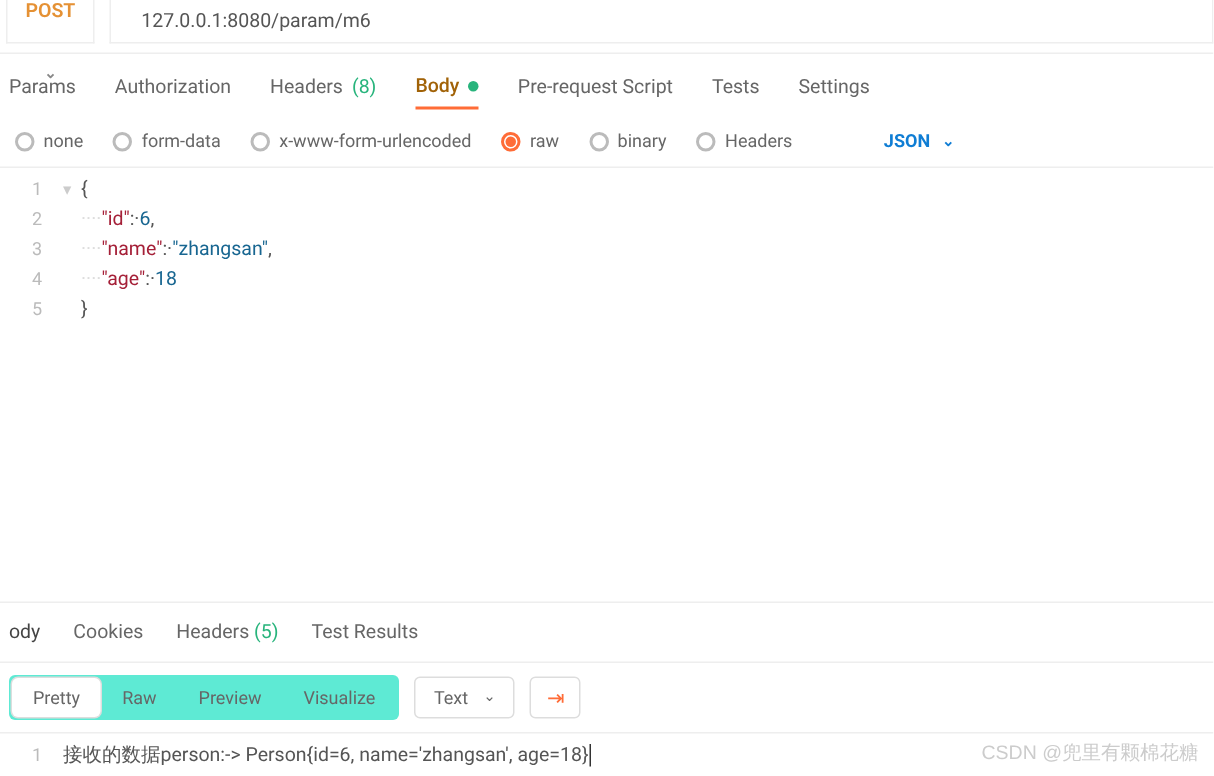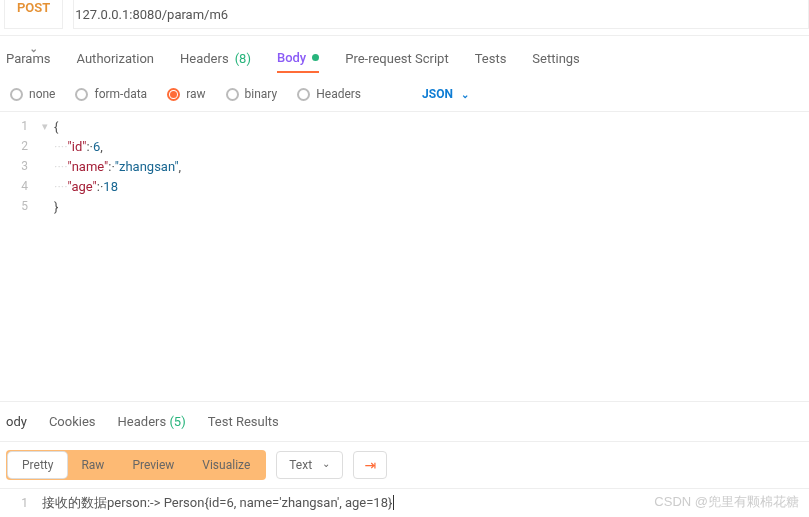--- a/index.html
+++ b/index.html
@@ -1,25 +1,25 @@
 <!DOCTYPE html>
 <html><head>
 <meta charset="utf-8">
 <style>
 * { margin: 0; padding: 0; box-sizing: border-box; font-family: -apple-system, BlinkMacSystemFont, "Segoe UI", Roboto, sans-serif; }
 body { background: #fff; color: #555; font-size: 13px; width: 809px; height: 517px; overflow: hidden; display: flex; flex-direction: column; }
 
 .top-bar { display: flex; align-items: stretch; padding: 0 0 6px 4px; gap: 10px; border-bottom: 1px solid #eee; height: 36px; }
 .method-select { border: 1px solid #eee; border-top: none; display: flex; align-items: center; padding: 0 12px; gap: 28px; color: #e59134; font-weight: 600; font-size: 13px; flex-direction: column; }
 .method-select .chevron { color: #888; font-size: 10px; }
-.url-input { border: 1px solid #eee; border-top: none; flex: 1; padding: 0 1px; display: flex; align-items: center; color: #555; font-size: 13px; }
+.url-input { border: 1px solid #eee; border-top: none; flex: 1; padding: 0 20px; display: flex; align-items: center; color: #555; font-size: 13px; }
 
 .tabs-row { display: flex; align-items: center; gap: 26px; padding: 14px 6px 0; font-size: 13px; color: #666; }
 .tab { padding-bottom: 6px; cursor: pointer; display: flex; align-items: center; gap: 6px; }
-.tab.active { border-bottom: 2px solid #ff6c37; color: #8b5cf6; font-weight: 500; justify-content: center; }
+.tab.active { border-bottom: 2px solid #ff6c37; color: #a16207; font-weight: 500; justify-content: center; }
 .tab .count { color: #28b47c; }
 .tab .dot { width: 7px; height: 7px; border-radius: 50%; background: #28b47c; }
 
 .subtype-row { display: flex; align-items: center; gap: 20px; padding: 14px 10px 10px; font-size: 12px; color: #666; }
 .radio-item { display: flex; align-items: center; gap: 6px; cursor: pointer; }
 .radio-circle { width: 13px; height: 13px; border: 2px solid #bbb; border-radius: 50%; display: inline-flex; align-items: center; justify-content: center; }
 .radio-item.selected .radio-circle { border-color: #ff6c37; }
 .radio-item.selected .radio-circle::after { content: ""; width: 7px; height: 7px; background: #ff6c37; border-radius: 50%; }
 .json-select { color: #0f7dd4; display: flex; align-items: center; gap: 8px; cursor: pointer; font-weight: 700; margin-left: 41px; }
 .json-select .chev { font-size: 10px; }
@@ -36,21 +36,21 @@
 .guide { color: #ddd; }
 
 .gap { flex: 1; }
 
 .lower-tabs { display: flex; align-items: center; gap: 22px; padding: 12px 6px 8px; font-size: 13px; color: #666; border-top: 1px solid #eee; }
 .lower-tabs .ltab { padding-bottom: 4px; cursor: pointer; }
 .lower-tabs .ltab.active { color: #444; font-weight: 400; }
 .lower-tabs .lcount { color: #28b47c; }
 
 .view-row { display: flex; align-items: center; gap: 10px; padding: 8px 6px; border-top: 1px solid #eee; font-size: 12px; color: #666; }
-.seg { display: flex; background: #fdba74; border-radius: 4px; padding: 2px; }
+.seg { display: flex; background: #5eead4; border-radius: 4px; padding: 2px; }
 .seg-item { padding: 6px 14px; border-radius: 4px; cursor: pointer; }
 .seg-item.active { background: #fff; box-shadow: 0 0 0 1px #ddd; }
 .drop { border: 1px solid #ddd; border-radius: 4px; padding: 6px 12px; display: flex; align-items: flex-start; gap: 10px; cursor: pointer; }
 .wrap-btn { border: 1px solid #ddd; border-radius: 4px; width: 34px; height: 28px; display: flex; align-items: center; justify-content: center; cursor: pointer; color: #ff6c37; font-size: 14px; }
 
 .response { font-family: Consolas, Monaco, "Microsoft YaHei", monospace; font-size: 13px; padding: 4px 0; border-top: 1px solid #eee; }
 .response .line-num { width: 42px; }
 .cursor-caret { border-right: 1px solid #333; padding-right: 1px; }
 
 .watermark { position: absolute; right: 10px; bottom: 6px; color: #ccc; font-size: 13px; font-family: "Microsoft YaHei", sans-serif; }
@@ -95,20 +95,24 @@
 </div>
 
 <div class="subtype-row">
   <div class="radio-item">
       <span class="radio-circle"></span>
       <span>none</span>
     </div>
   <div class="radio-item">
       <span class="radio-circle"></span>
       <span>form-data</span>
+    </div>
+  <div class="radio-item">
+      <span class="radio-circle"></span>
+      <span>x-www-form-urlencoded</span>
     </div>
   <div class="radio-item selected">
       <span class="radio-circle"></span>
       <span>raw</span>
     </div>
   <div class="radio-item">
       <span class="radio-circle"></span>
       <span>binary</span>
     </div>
   <div class="radio-item">

